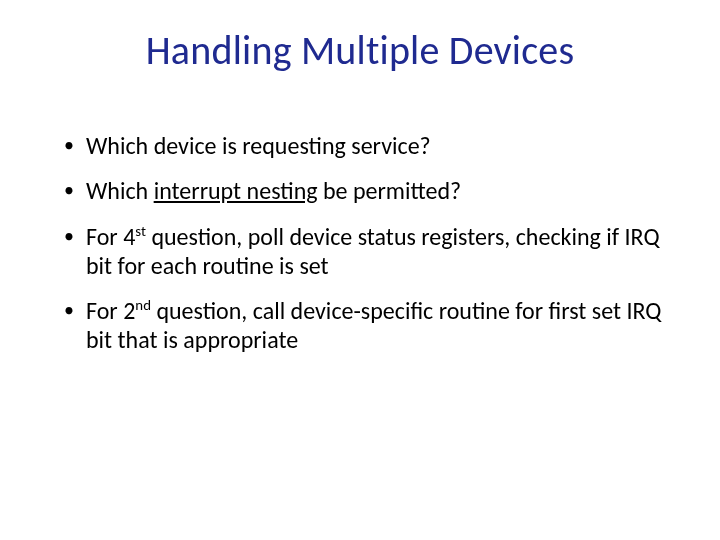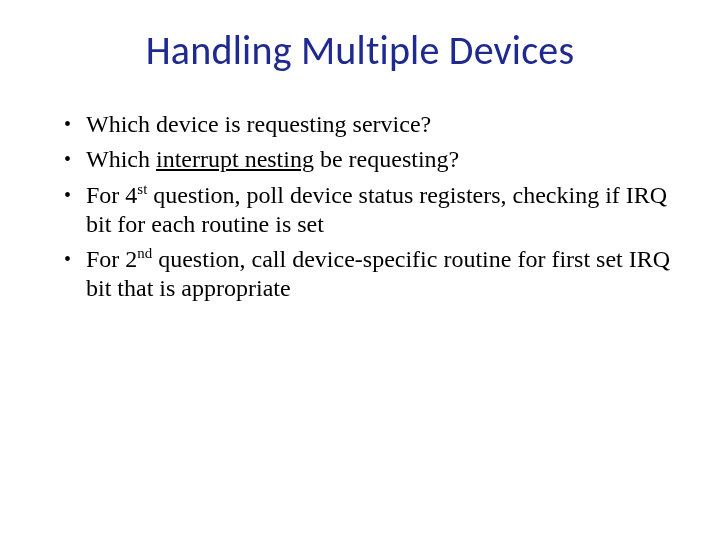--- a/index.html
+++ b/index.html
@@ -17,36 +17,35 @@
     height: 540px;
     box-sizing: border-box;
     padding: 28px 40px 40px 40px;
   }
   .title {
     font-size: 40px;
     line-height: 1.15;
     color: #1f2a90;
     text-align: center;
     font-weight: 400;
-    margin: 0 0 36px 0;
+    margin: 0 0 57px 0;
     letter-spacing: 0.2px;
   }
   ul.body {
     list-style: none;
     margin: 0;
     padding: 0 4px 0 24px;
     font-size: 24px;
     line-height: 1.22;
     color: #000;
   }
   ul.body > li {
     position: relative;
     padding-left: 22px;
-    margin: 6px 0 2px 0;
-    font-family: Liberation Serif, serif;
+    margin: 16px 0 2px 0;
   }
   ul.body > li::before {
     content: "•";
     position: absolute;
     left: 0;
     top: 0;
     font-size: 20px;
     line-height: 1.4;
     color: #000;
   }
@@ -58,17 +57,17 @@
   .u { text-decoration: underline; }
 </style>
 </head>
 <body>
 
 <div class="slide">
   <h1 class="title">Handling Multiple Devices</h1>
 
   <ul class="body">
     <li><span>Which device is requesting service?</span></li>
-    <li><span>Which </span><span class="u">interrupt nesting</span><span> be requesting?</span></li>
+    <li><span>Which </span><span class="u">interrupt nesting</span><span> be permitted?</span></li>
     <li><span>For 4</span><span class="sup">st</span><span> question, poll device status registers, checking if IRQ bit for each routine is set</span></li>
     <li><span>For 2</span><span class="sup">nd</span><span> question, call device-specific routine  for first set IRQ bit that is appropriate</span></li>
   </ul>
 </div>
 
 </body></html>

